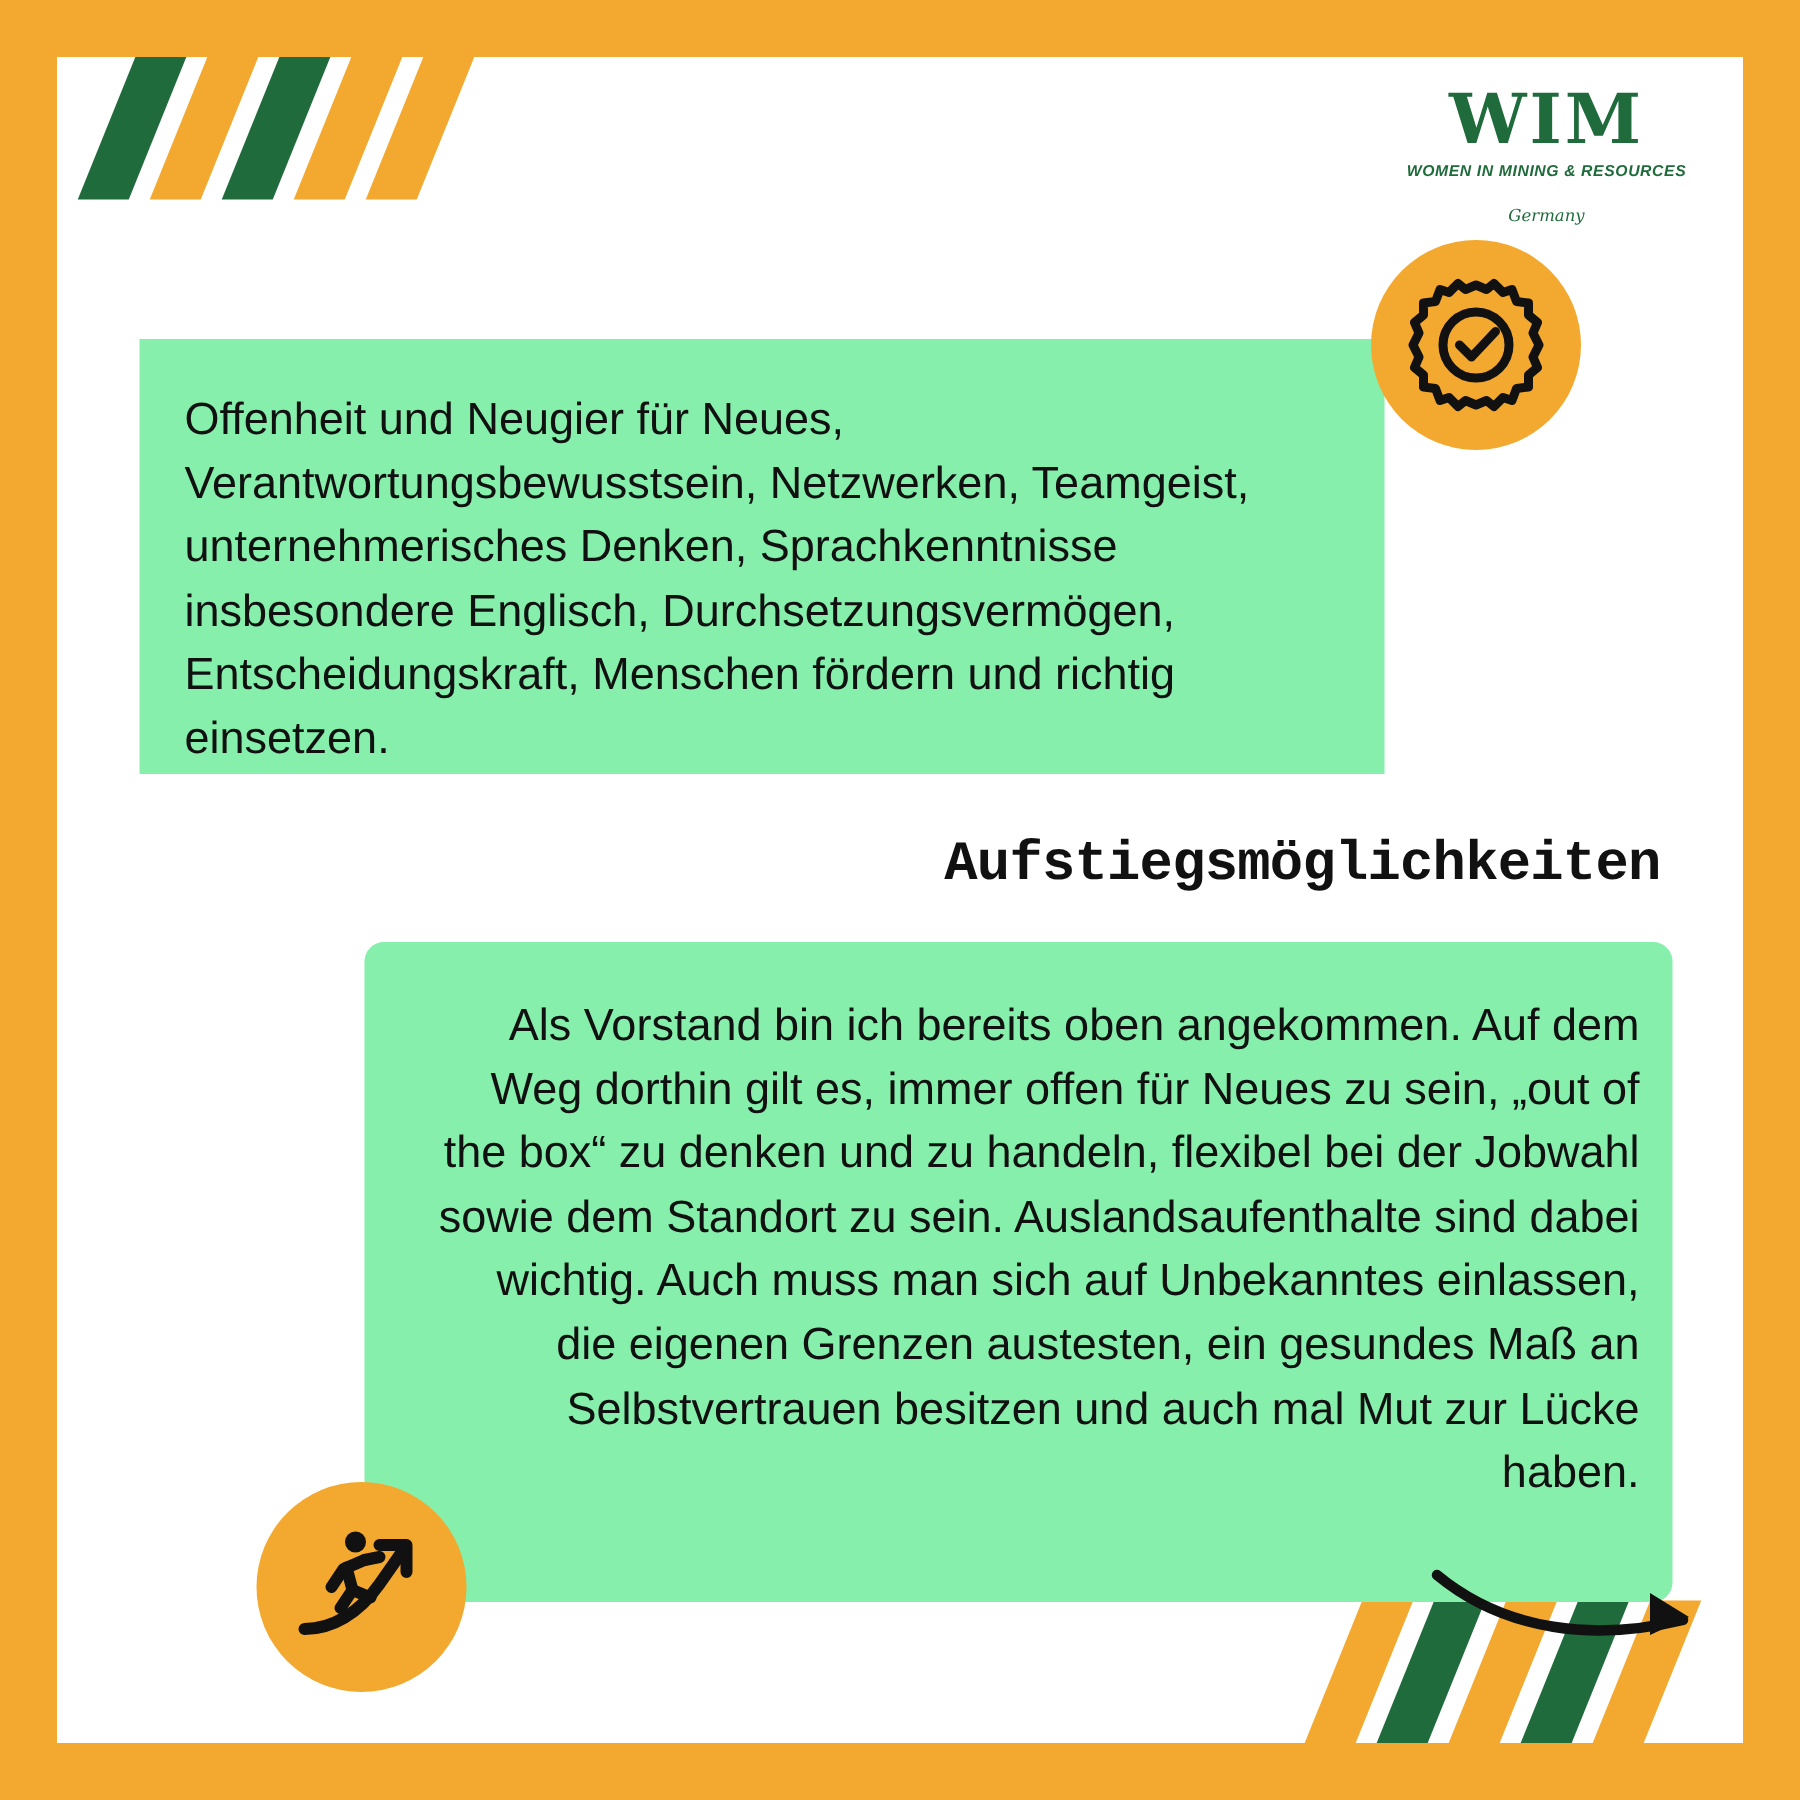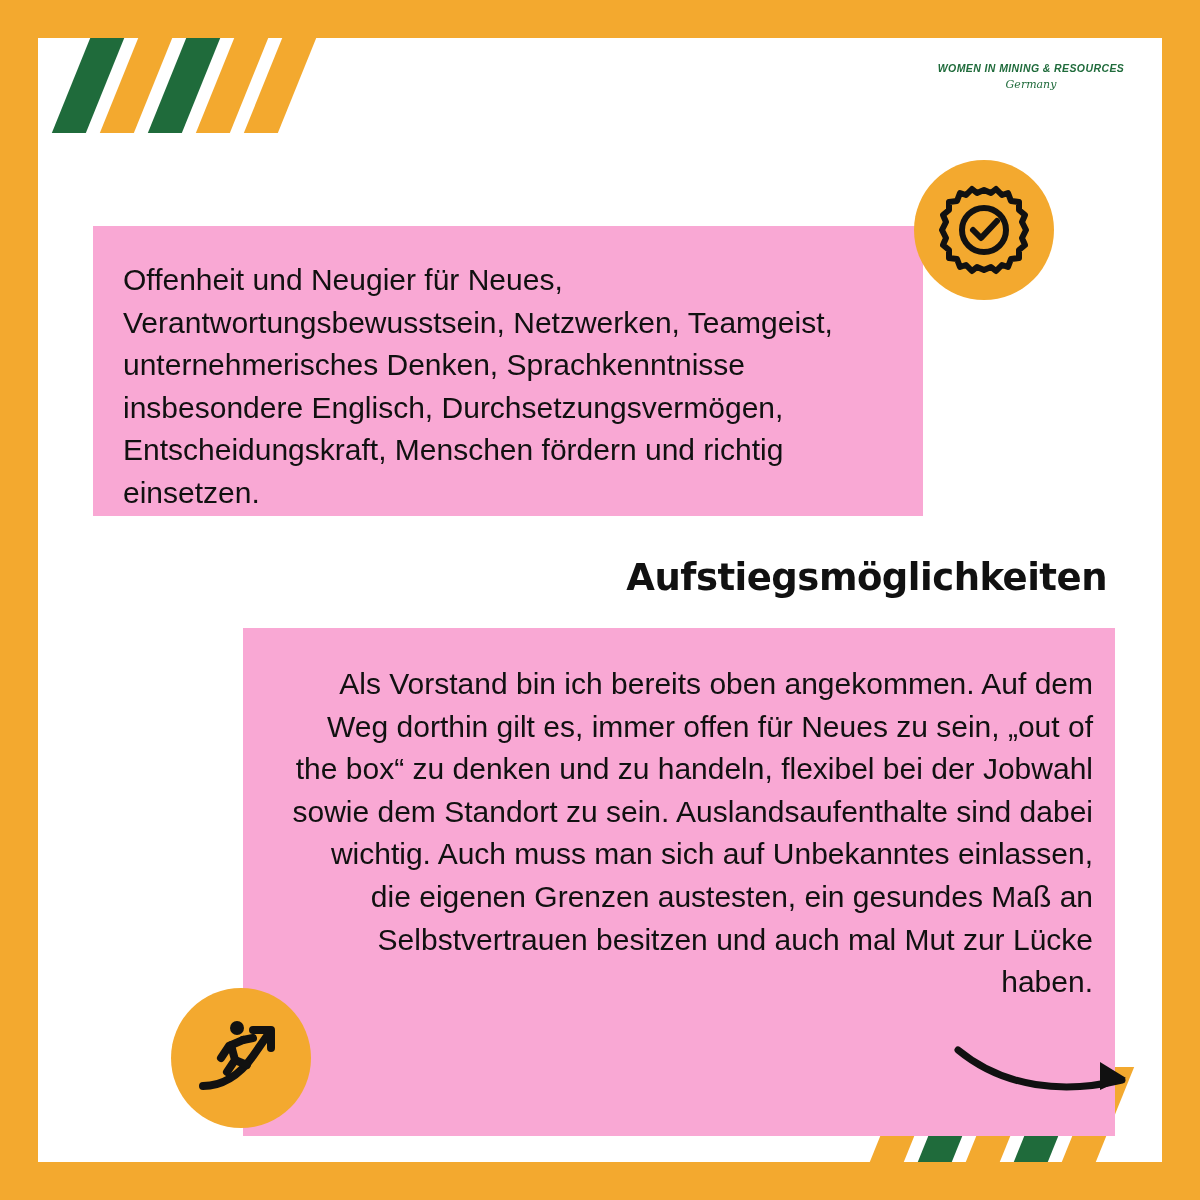--- a/index.html
+++ b/index.html
@@ -59,57 +59,58 @@
   }
   .logo-sub {
     margin-top: 7px;
     font-size: 10.5px;
     font-weight: bold;
     letter-spacing: 0.4px;
     color: #1f6b3b;
     font-style: italic;
   }
   .logo-country {
-    margin-top: 5px;
+    margin-top: 18px;
     font-family: "DejaVu Serif", serif;
     font-style: italic;
     font-size: 11px;
     color: #1f6b3b;
   }
   
   .heading {
     position: absolute;
     font-family: "DejaVu Sans", sans-serif;
     font-weight: bold;
     font-size: 37px;
     color: #111111;
     letter-spacing: -0.5px;
     white-space: nowrap;
   }
   #heading-skills { left: 55px; top: 108px; }
-  #heading-advancement { right: 55px; top: 518px; }
+  #heading-advancement { right: 55px; top: 518px; font-family: Liberation Mono, monospace; }
   
   .greenbox {
     position: absolute;
-    background: #f9a8d4;
+    background: #86efac;
     color: #111111;
     font-size: 30px;
     line-height: 1.42;
   }
   #box-skills {
     left: 55px; top: 188px;
     width: 830px; height: 290px;
     padding: 33px 40px 0 30px;
     text-align: left;
   }
   #box-advancement {
     left: 205px; top: 590px;
-    width: 872px; height: 508px;
+    width: 872px; height: 440px;
     padding: 35px 22px 0 40px;
     text-align: right;
+    border-radius: 13px;
   }
   
   .badge {
     position: absolute;
     border-radius: 50%;
     background: #f3a92f;
     display: flex; align-items: center; justify-content: center;
   }
   #badge-gear {
     right: 108px; top: 122px;
@@ -142,20 +143,21 @@
 
     <div class="stripes-br">
       <div class="bar" style="left:60px;  background:#f3a92f;"></div>
       <div class="bar" style="left:108px; background:#1f6b3b;"></div>
       <div class="bar" style="left:156px; background:#f3a92f;"></div>
       <div class="bar" style="left:204px; background:#1f6b3b;"></div>
       <div class="bar" style="left:252px; background:#f3a92f;"></div>
     </div>
 
     <div class="logo">
+      <div class="logo-wim">WIM</div>
       <div class="logo-sub">WOMEN IN MINING &amp; RESOURCES</div>
       <div class="logo-country">Germany</div>
     </div>
 
     <div class="greenbox" id="box-skills">Offenheit und Neugier für Neues, Verantwortungsbewusstsein, Netzwerken, Teamgeist, unternehmerisches Denken, Sprachkenntnisse insbesondere Englisch, Durchsetzungsvermögen, Entscheidungskraft, Menschen fördern und richtig einsetzen.</div>
 
     <div class="badge" id="badge-gear">
       <svg width="100" height="100" viewBox="0 0 100 100" aria-hidden="true">
         <g fill="none" stroke="#111111" stroke-width="6">
           <path d="M50 10 L57 13 L62 9 L68 15 L74 13 L77 21 L85 22 L85 30 L91 35 L88 42 L92 50 L88 58 L91 65 L85 70 L85 78 L77 79 L74 87 L68 85 L62 91 L57 87 L50 90 L43 87 L38 91 L32 85 L26 87 L23 79 L15 78 L15 70 L9 65 L12 58 L8 50 L12 42 L9 35 L15 30 L15 22 L23 21 L26 13 L32 15 L38 9 L43 13 Z" stroke-linejoin="round"></path>

